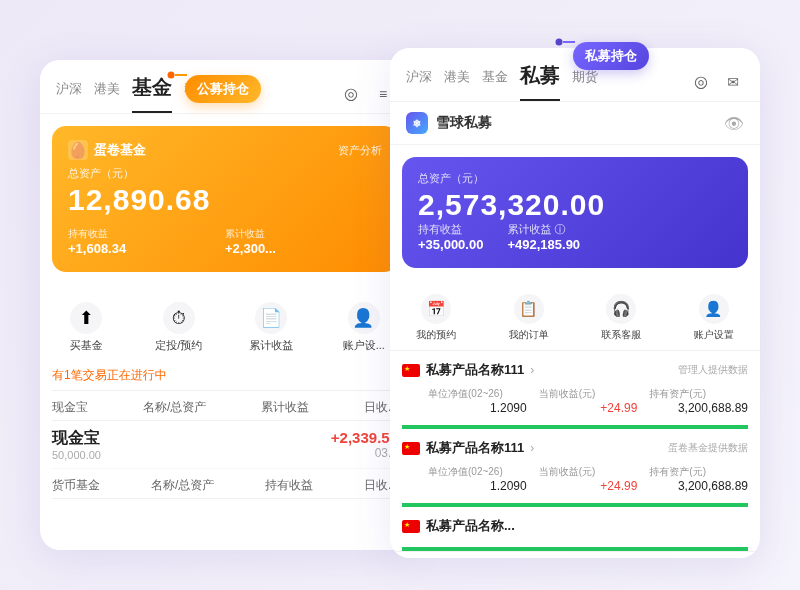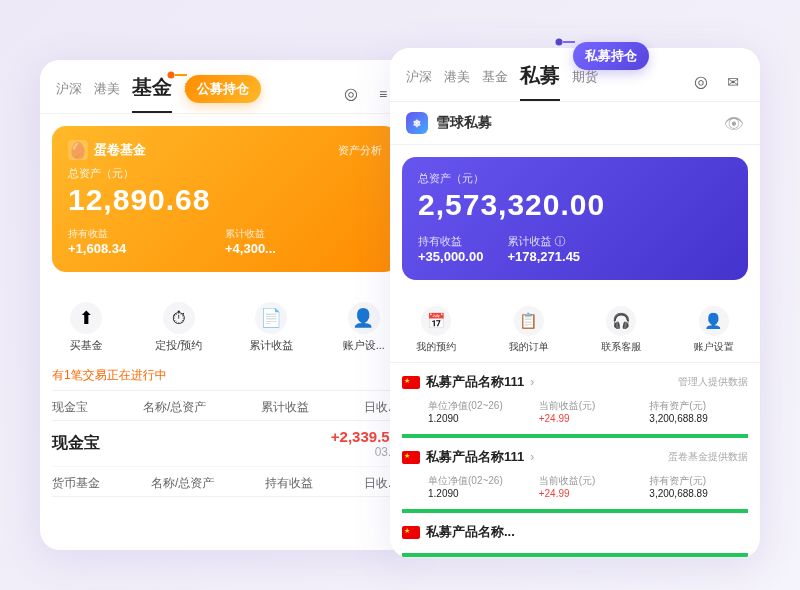--- a/index.html
+++ b/index.html
@@ -264,21 +264,20 @@
     }
     .purple-total-label {
       font-size: 11px;
       opacity: 0.8;
       margin-bottom: 2px;
     }
     .purple-total-value {
       font-size: 30px;
       font-weight: 700;
       letter-spacing: 1px;
-      margin-bottom: 12px;
     }
     .purple-stats {
       display: flex;
       gap: 24px;
     }
     .purple-stat-label {
       font-size: 11px;
       opacity: 0.8;
     }
     .purple-stat-value {
@@ -370,23 +369,24 @@
       margin-left: 26px;
     }
     .fund-stat {
       flex: 1;
     }
     .fund-stat-label {
       font-size: 10px;
       color: #999;
     }
     .fund-stat-value {
-      font-size: 10px;
+      font-size: 12px;
       color: #222;
       font-weight: 500;
+      text-align: right;
     }
     .fund-stat-value.red {
       color: #f0433a;
       font-weight: 400;
     }
 
     
     .bottom-nav {
       display: flex;
       border-top: 1px solid #f0f0f0;
@@ -438,21 +438,21 @@
     </div>
     <div class="total-label">总资产（元）</div>
     <div class="total-value">12,890.68</div>
     <div class="stats-row">
       <div class="stat-item">
         <div class="stat-label">持有收益</div>
         <div class="stat-value">+1,608.34</div>
       </div>
       <div class="stat-item">
         <div class="stat-label">累计收益</div>
-        <div class="stat-value">+4,300...</div>
+        <div class="stat-value">+2,300...</div>
       </div>
     </div>
   </div>
 
   <div class="action-row">
     <div class="action-btn">
       <div class="action-icon" style="font-size:18px;">⬆</div>
       <span class="action-label">买基金</span>
     </div>
     <div class="action-btn">
@@ -474,20 +474,21 @@
   <div class="list-section">
     <div class="list-section-header">
       <span>现金宝</span>
       <span>名称/总资产</span>
       <span>累计收益</span>
       <span>日收...</span>
     </div>
     <div class="list-item-row">
       <div class="item-name-col">
         <div class="item-name">现金宝</div>
+        <div class="item-sub">50,000.00</div>
       </div>
       <div class="item-value-col">
         <div class="item-value-red">+2,339.58</div>
         <div class="item-value-gray">03...</div>
       </div>
     </div>
   </div>
 
   <div class="list-section">
     <div class="list-section-header">
@@ -522,21 +523,21 @@
   <div class="purple-section">
     <div class="purple-total-label">总资产（元）</div>
     <div class="purple-total-value">2,573,320.00</div>
     <div class="purple-stats">
       <div>
         <div class="purple-stat-label">持有收益</div>
         <div class="purple-stat-value">+35,000.00</div>
       </div>
       <div>
         <div class="purple-stat-label">累计收益 ⓘ</div>
-        <div class="purple-stat-value">+178,271.45</div>
+        <div class="purple-stat-value">+492,185.90</div>
       </div>
     </div>
   </div>
 
   <div class="right-action-row">
     <div class="right-action-btn">
       <div class="right-action-icon">📅</div>
       <span class="right-action-label">我的预约</span>
     </div>
     <div class="right-action-btn">

